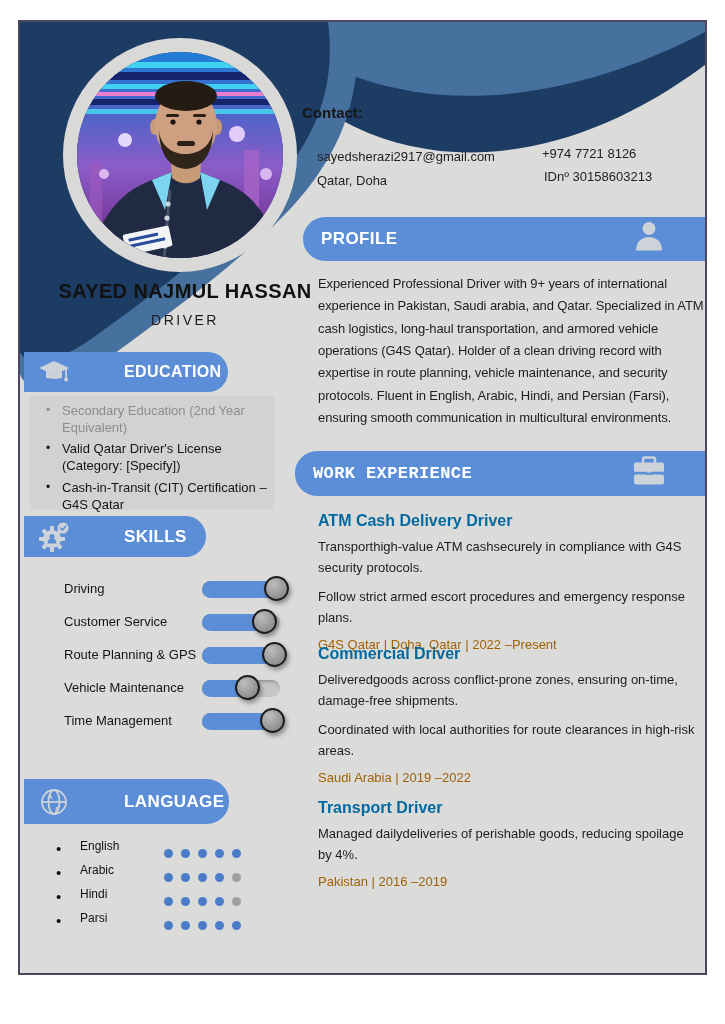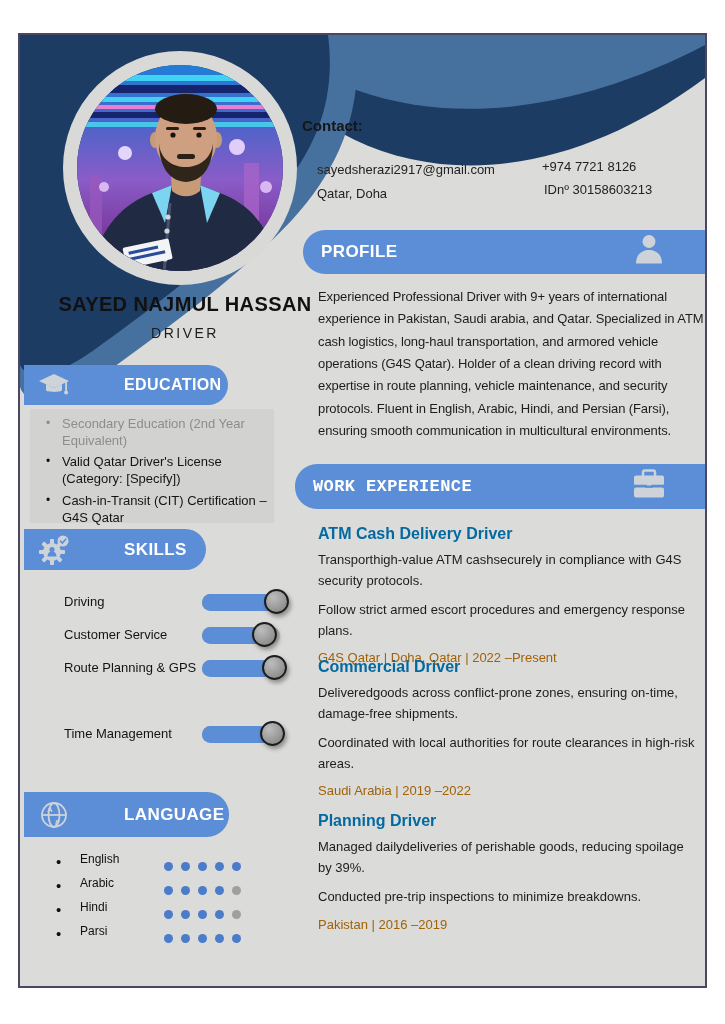--- a/index.html
+++ b/index.html
@@ -1,18 +1,18 @@
 <!DOCTYPE html>
 <html><head>
 <meta charset="utf-8">
 <style>
   html,body{margin:0;padding:0;background:#ffffff;}
   .canvas{position:relative;width:725px;height:1024px;background:#ffffff;overflow:hidden;
           font-family:"Liberation Sans",sans-serif;}
-  .page{position:absolute;left:18px;top:33px;width:689px;height:955px;background:#dbdbd9;
+  .page{position:absolute;left:18px;top:20px;width:689px;height:955px;background:#dbdbd9;
         border:2px solid #4c4660;box-sizing:border-box;overflow:hidden;padding-left:32px;}
   .art{position:absolute;left:0;top:0;z-index:0;}
   .abs{position:absolute;z-index:2;}
 
   
   .contact-heading{left:282px;top:82px;font-size:15px;font-weight:bold;color:#161616;}
   .c-line{font-size:13px;color:#222;text-align:right;}
   .c-email{left:297px;top:127px;}
   .c-loc{left:297px;top:151px;}
   .c-phone{left:522px;top:124px;}
@@ -224,20 +224,28 @@
         </span>
     </div>
     <div class="abs skill-row" style="top:618px">
       <span class="skill-label">Route Planning &amp; GPS</span>
       <span class="slider">
           <span class="sl-track"></span>
           <span class="sl-fill" style="width: 92%;"></span>
           <span class="sl-knob" style="left: calc(92% - 12px);"></span>
         </span>
     </div>
+    <div class="abs skill-row" style="top:651px">
+      <span class="skill-label">Vehicle Maintenance</span>
+      <span class="slider">
+          <span class="sl-track"></span>
+          <span class="sl-fill" style="width: 58%;"></span>
+          <span class="sl-knob" style="left: calc(58% - 12px);"></span>
+        </span>
+    </div>
     <div class="abs skill-row" style="top:684px">
       <span class="skill-label">Time Management</span>
       <span class="slider">
           <span class="sl-track"></span>
           <span class="sl-fill" style="width: 90%;"></span>
           <span class="sl-knob" style="left: calc(90% - 12px);"></span>
         </span>
     </div>
 
     <div class="abs pill pill-left pill-lang">
@@ -291,20 +299,19 @@
       <p>Follow strict armed escort procedures and emergency response plans.</p>
       <div class="job-meta">G4S Qatar | Doha, Qatar | 2022 –Present</div>
     </div>
     <div class="abs job job2">
       <h3 class="job-title">Commercial Driver</h3>
       <p>Deliveredgoods across conflict-prone zones, ensuring on-time, damage-free shipments.</p>
       <p>Coordinated with local authorities for route clearances in high-risk areas.</p>
       <div class="job-meta">Saudi Arabia | 2019 –2022</div>
     </div>
     <div class="abs job job3">
-      <h3 class="job-title">Planning Driver</h3>
-      <p>Managed dailydeliveries of perishable goods, reducing spoilage by 39%.</p>
-      <p>Conducted pre-trip inspections to minimize breakdowns.</p>
+      <h3 class="job-title">Transport Driver</h3>
+      <p>Managed dailydeliveries of perishable goods, reducing spoilage by 4%.</p>
       <div class="job-meta">Pakistan | 2016 –2019</div>
     </div>
 
   </div>
 </div>
 
 </body></html>

